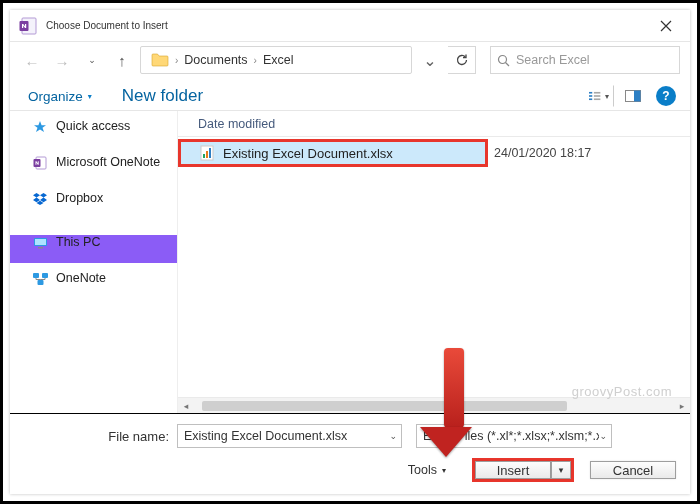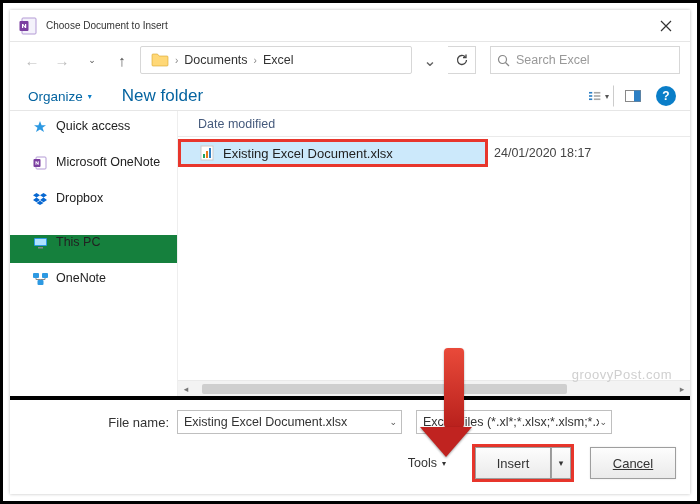--- a/index.html
+++ b/index.html
@@ -23,51 +23,51 @@
   .organize { color:#0564a0; font-size:13.5px; display:flex; align-items:center; gap:5px; }
   .small-chev { font-size:8px; color:#0a7ec8; }
   .newfolder { color:#0564a0; font-size:17px; margin-left:30px; }
   .toolbar-spacer{ flex:1; }
   .tbtn { width:26px; height:22px; display:flex; align-items:center; justify-content:center; margin-left:6px; color:#555; font-size:13px; border:1px solid transparent;}
   .tbtn.menu { border-right:1px solid #ccc; padding-right:4px; }
   .help { width:20px; height:20px; border-radius:50%; background:#0a7ec8; color:#fff; display:flex; align-items:center; justify-content:center; font-size:12px; font-weight:bold; margin-left:10px;}
   .body { display:flex; flex:1; border-top:1px solid #e6e6e6; min-height:0;}
   .sidebar { width:168px; padding:8px 0; border-right:1px solid #eee; display:flex; flex-direction:column;}
   .sb-item { display:flex; align-items:flex-start; height:28px; padding-left:22px; font-size:12.5px; color:#222; gap:8px; }
-  .sb-item.selected { background:#15803d; }
+  .sb-item.selected { background:#8b5cf6; }
   .sb-icon { width:16px; height:16px; display:flex; align-items:center; justify-content:center; font-size:14px;}
   .filepane { flex:1; display:flex; flex-direction:column; position:relative;}
   .fphead { display:flex; align-items:center; height:26px; border-bottom:1px solid #eaeaea; font-size:12.5px; color:#455a7c; }
   .col-name { padding-left:20px; width:310px; display:flex; align-items:center; justify-content:space-between; padding-right:14px; border-right:1px solid #eee;}
   .col-date { padding-left:20px; }
   .sort-caret { font-size:10px; color:#888; }
   .file-row { display:flex; align-items:center; height:32px; font-size:13px; color:#222;}
   .file-row.sel .fname-wrap { background:#cce9fb; }
   .fname-wrap { display:flex; align-items:center; height:28px; width:310px; padding-left:18px; gap:8px;}
   .fname-wrap.box { border:3px solid #e8362c; }
   .fdate { padding-left:6px; font-size:12.5px; color:#444;}
   .watermark { position:absolute; right:18px; bottom:14px; color:#cfcfcf; font-size:13px; letter-spacing:.5px;}
   .hscroll { height:16px; border-top:1px solid #eaeaea; display:flex; align-items:center; background:#f3f3f3;}
   .hscroll .track{ flex:1; height:14px; background:#f3f3f3; position:relative;}
   .hscroll .thumb{ position:absolute; left:8px; top:2px; height:10px; width:76%; background:#cfcfcf; border-radius:2px;}
   .hscroll .sbtn{ width:16px; font-size:9px; color:#777; text-align:center;}
-  .footer { border-top:4px solid #000000; padding:10px 14px 12px 14px; display:flex; flex-direction:column; gap:10px; position:relative;}
+  .footer { border-top:1px solid #000000; padding:10px 14px 12px 14px; display:flex; flex-direction:column; gap:10px; position:relative;}
   .row { display:flex; align-items:center; gap:8px;}
   .lbl { font-size:13px; color:#333; width:145px; text-align:right;}
   .combo { height:24px; border:1px solid #bfbfbf; background:#fff; font-size:12.5px; color:#333; display:flex; align-items:center; padding:0 4px 0 6px; justify-content:space-between;}
   .combo .dd { font-size:9px; color:#555;}
   .fn-box { width:225px; }
   .filter-box { width:196px; margin-left:6px;}
   .row2 { display:flex; align-items:center; justify-content:flex-end; gap:16px;}
   .tools { margin-right:10px; font-size:12.5px; color:#333; display:flex; align-items:center; gap:5px;}
-  .btn { height:32px; border:1px solid #9e9e9e; background:linear-gradient(#fdfdfd,#eaeaea); display:flex; align-items:center; justify-content:center; font-size:13px; color:#333; box-shadow:0 0 2px rgba(0,0,0,.1);}
+  .btn { height:18px; border:1px solid #9e9e9e; background:linear-gradient(#fdfdfd,#eaeaea); display:flex; align-items:center; justify-content:center; font-size:13px; color:#333; box-shadow:0 0 2px rgba(0,0,0,.1);}
   .insert-wrap { border:3px solid #e8362c; display:flex; }
   .btn.insert { width:76px; border-right:1px solid #9e9e9e; border-radius:0;}
   .btn.insert-dd { width:20px; font-size:9px;}
-  .btn.cancel { width:86px;text-decoration:underline;}
+  .btn.cancel { width:86px;}
   
   .arrow1 { position:absolute; left:426px; top:338px; pointer-events:none; }
   .arrow1 .shaft{ width:20px; height:80px; background:linear-gradient(#e94a3a,#b8201c); border-radius:4px; box-shadow:0 1px 2px rgba(0,0,0,.4); margin:0 auto;}
   .arrow1 .head{ width:0; height:0; border-left:26px solid transparent; border-right:26px solid transparent; border-top:30px solid #c02320; filter:drop-shadow(0 1px 1px rgba(0,0,0,.4)); margin-top:-1px;}
   svg { display:block;}
 </style>
 </head>
 <body>
 
 <div class="outer">

